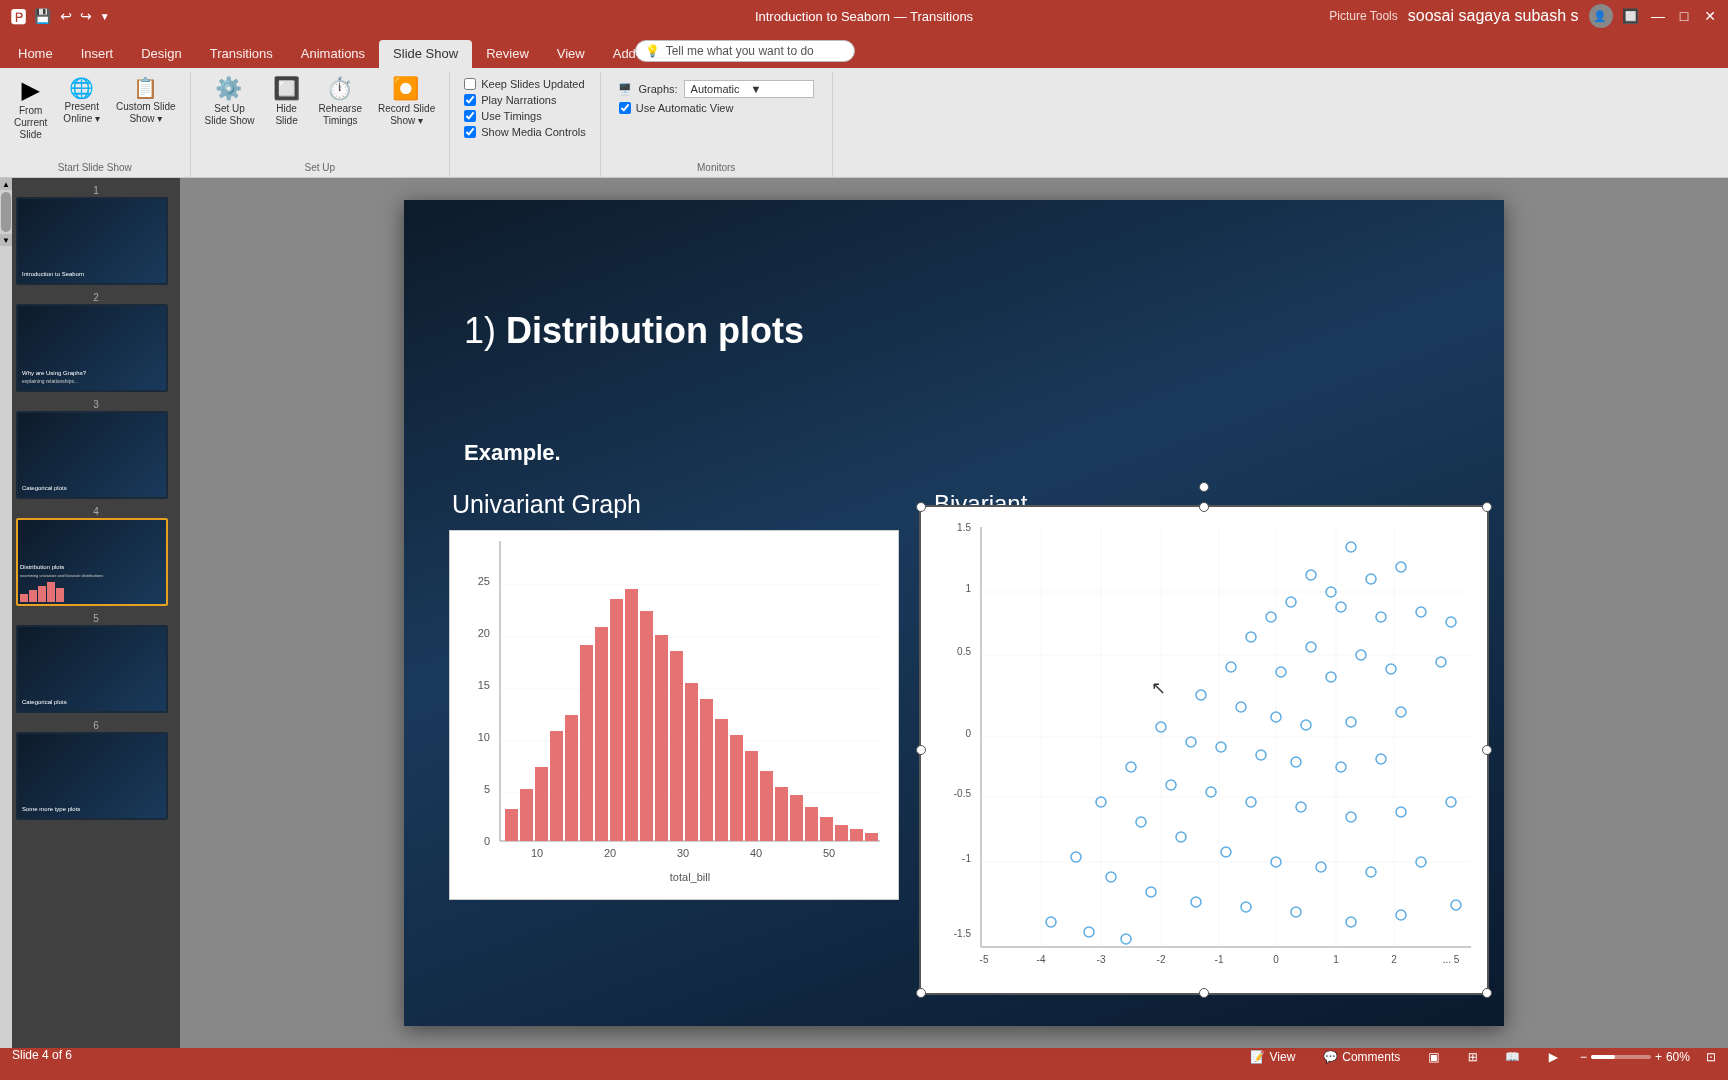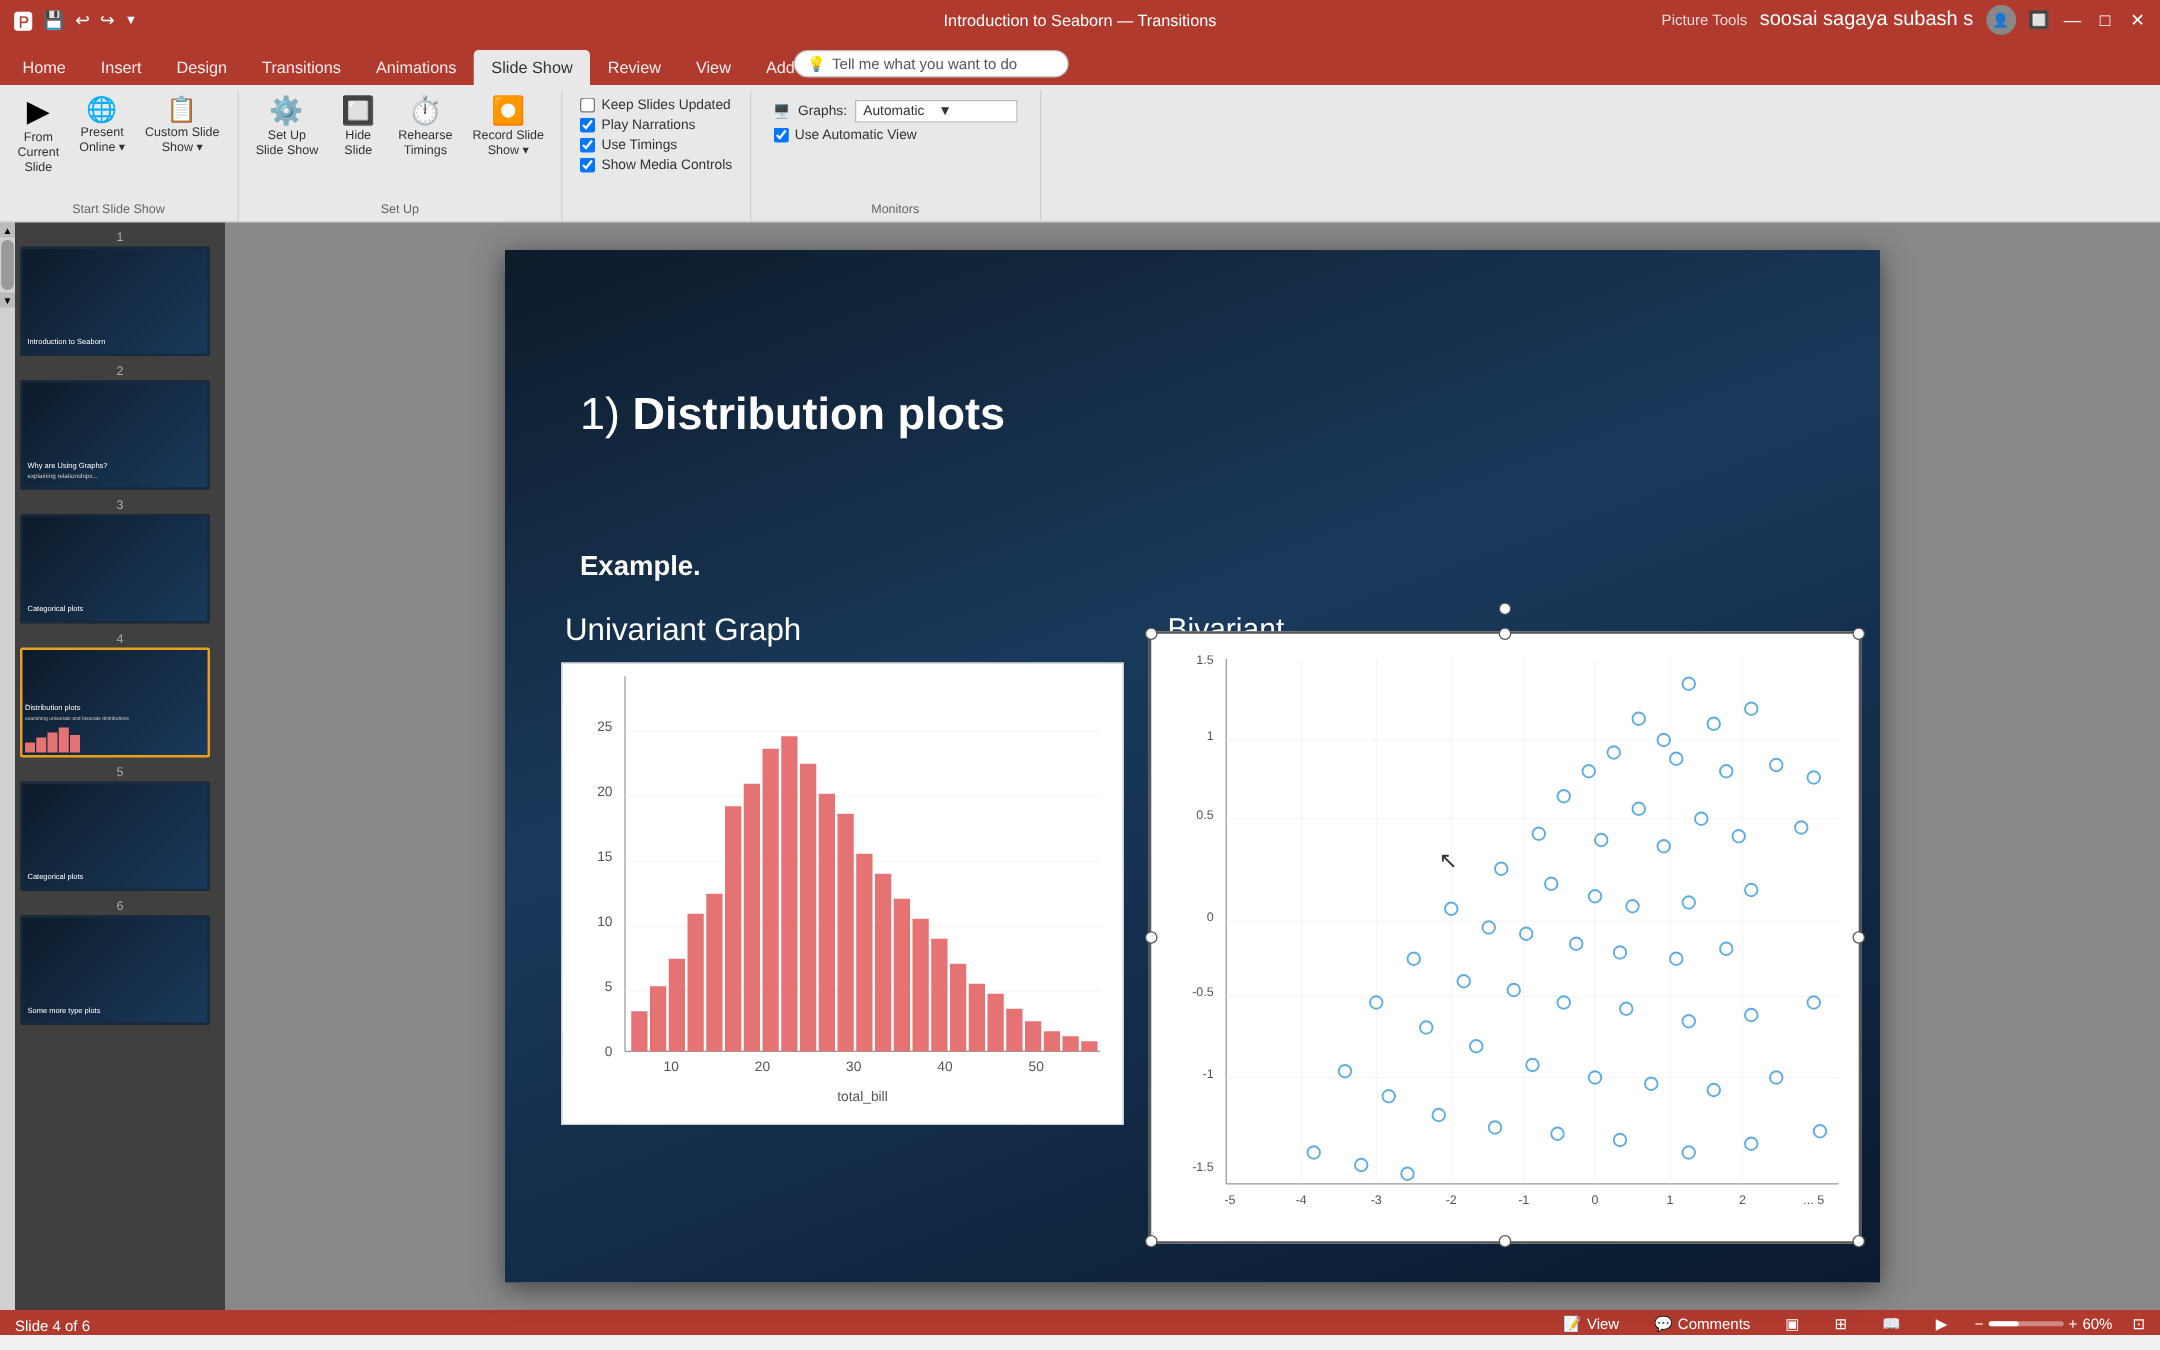--- a/index.html
+++ b/index.html
@@ -145,24 +145,24 @@
 
     
     #main-area {
       display: flex;
       height: calc(1080px - 32px - 36px - 110px - 32px);
       background: #e0e0e0;
     }
 
     
     #status-bar {
-      height: 20px;
+      height: 32px;
       background: #b03a2e;
       display: flex;
-      align-items: flex-end;
+      align-items: flex-start;
       justify-content: space-between;
       padding: 0 12px;
       color: white;
       font-size: 12px;
     }
     .status-right { display: flex; align-items: center; gap: 16px; }
     .status-btn {
       display: flex; align-items: center; gap: 4px; cursor: pointer;
       padding: 2px 6px; border-radius: 3px;
     }

